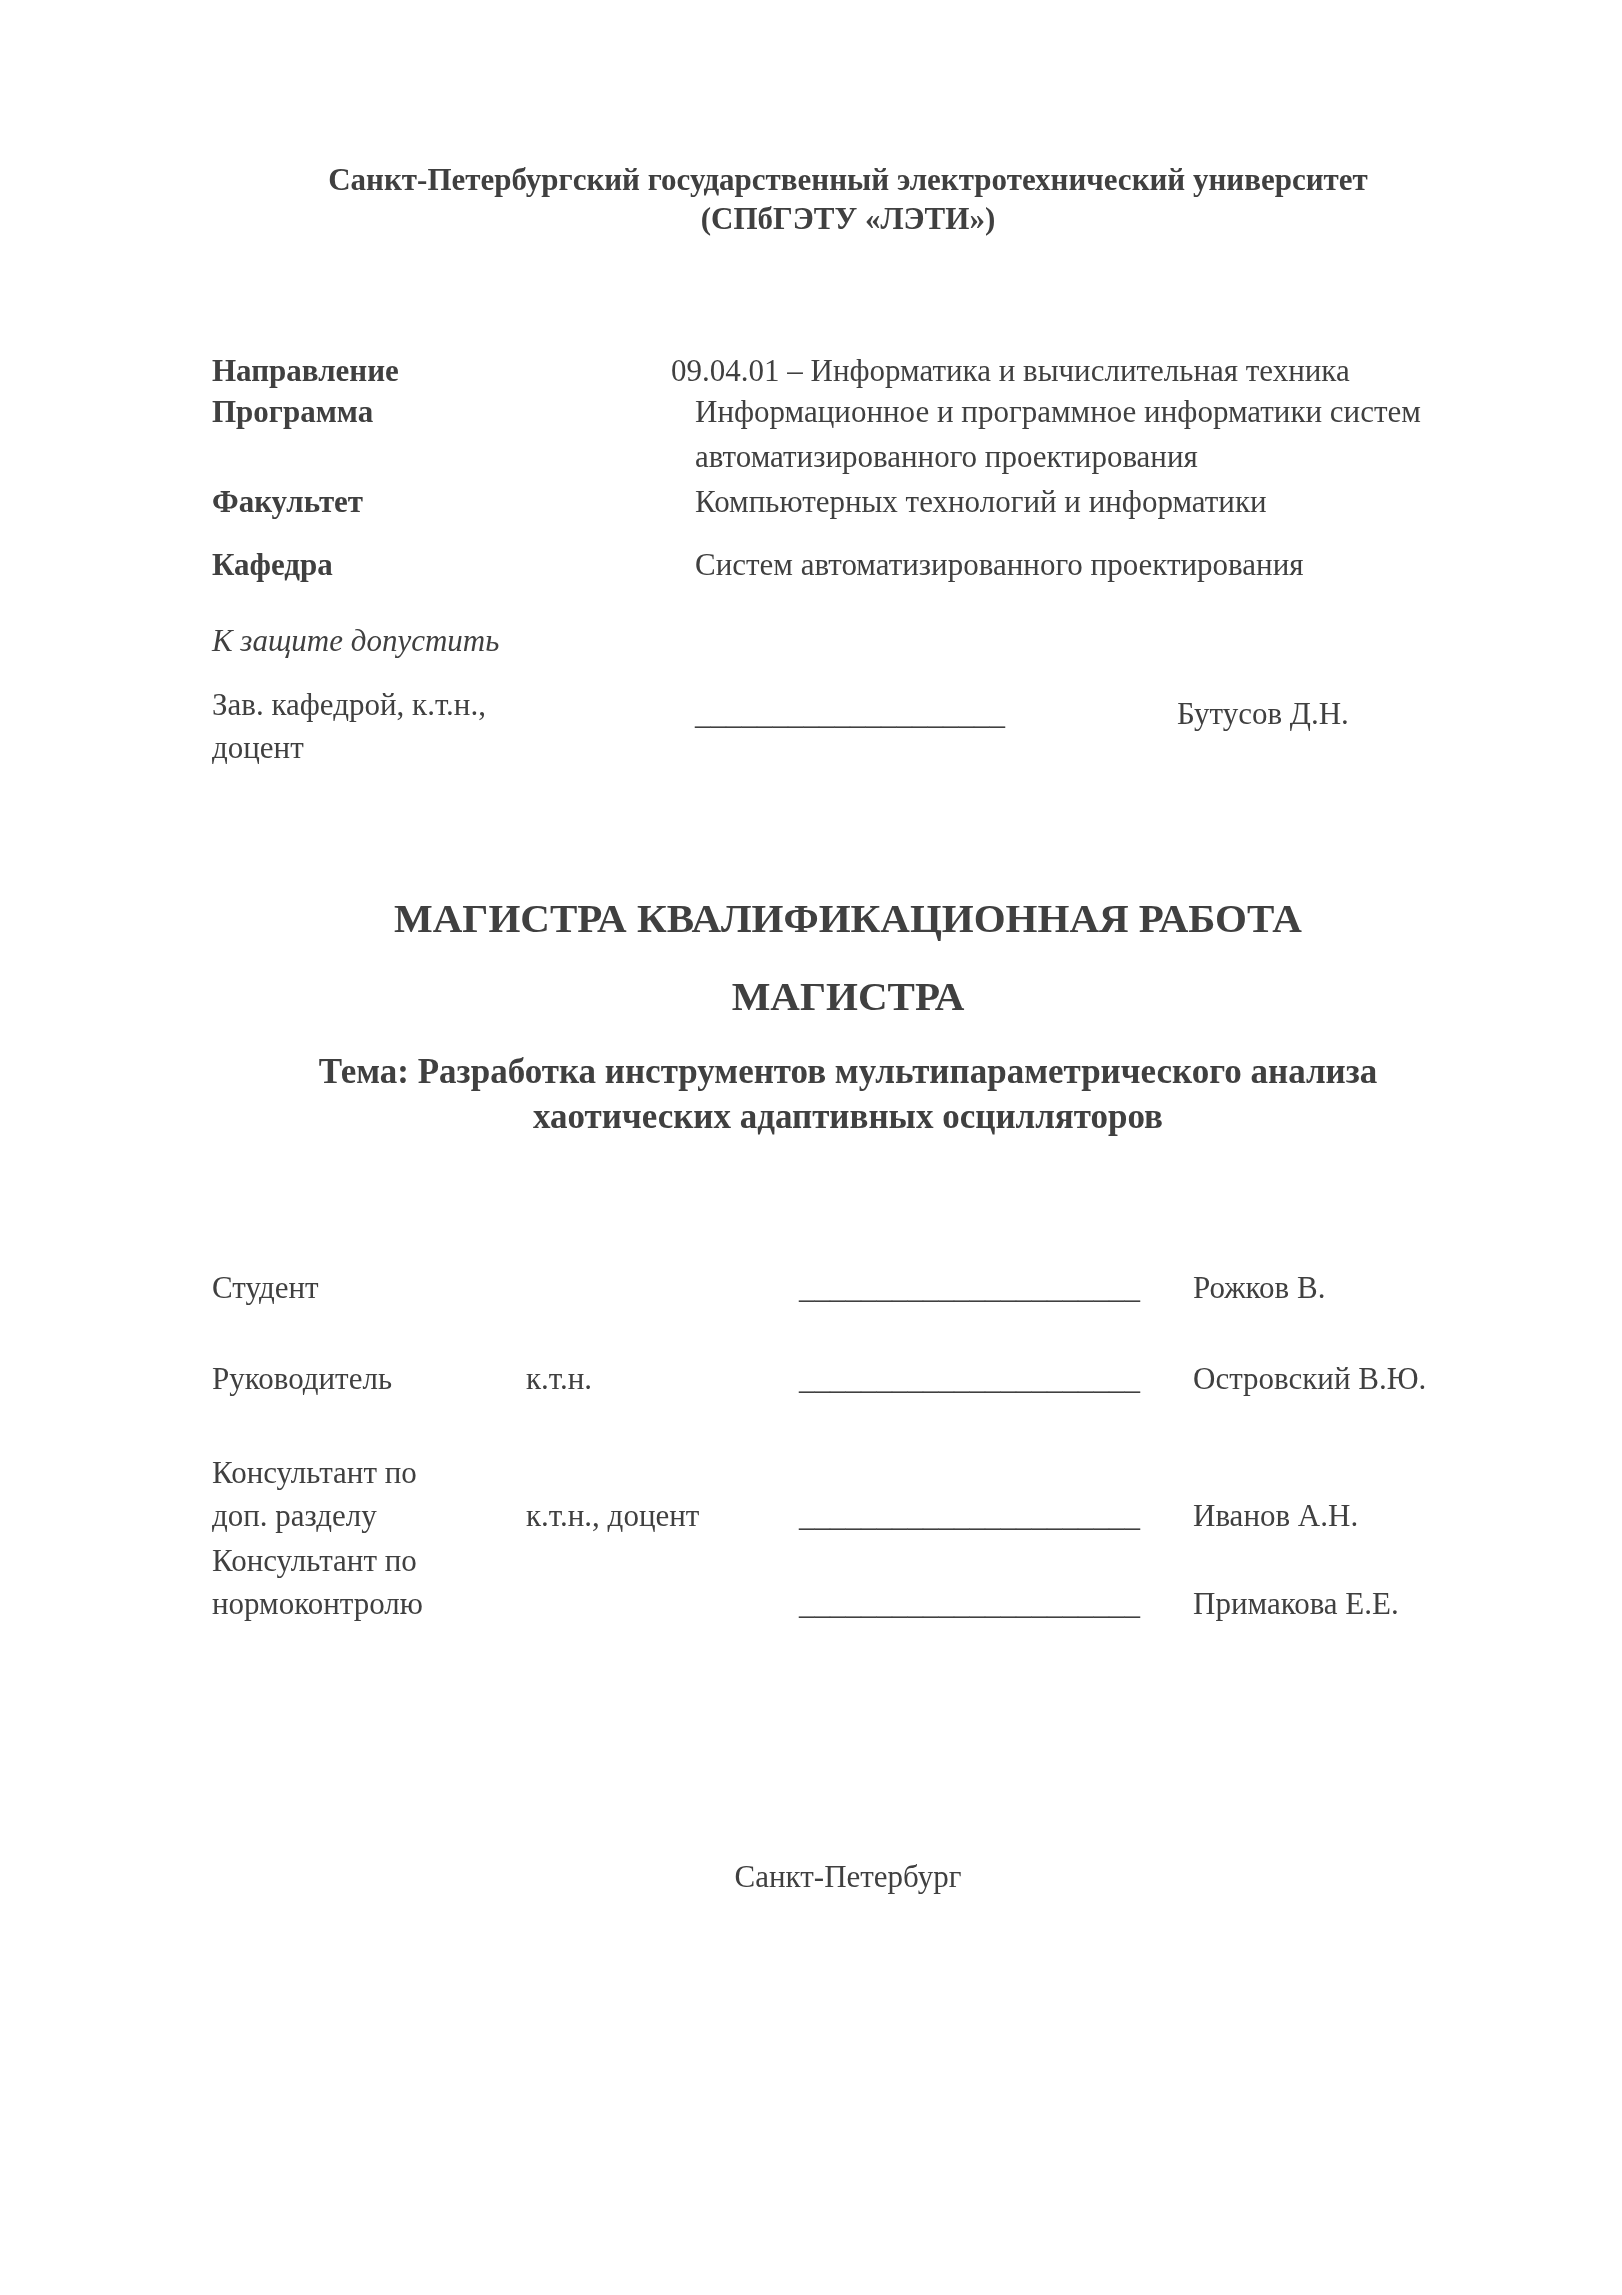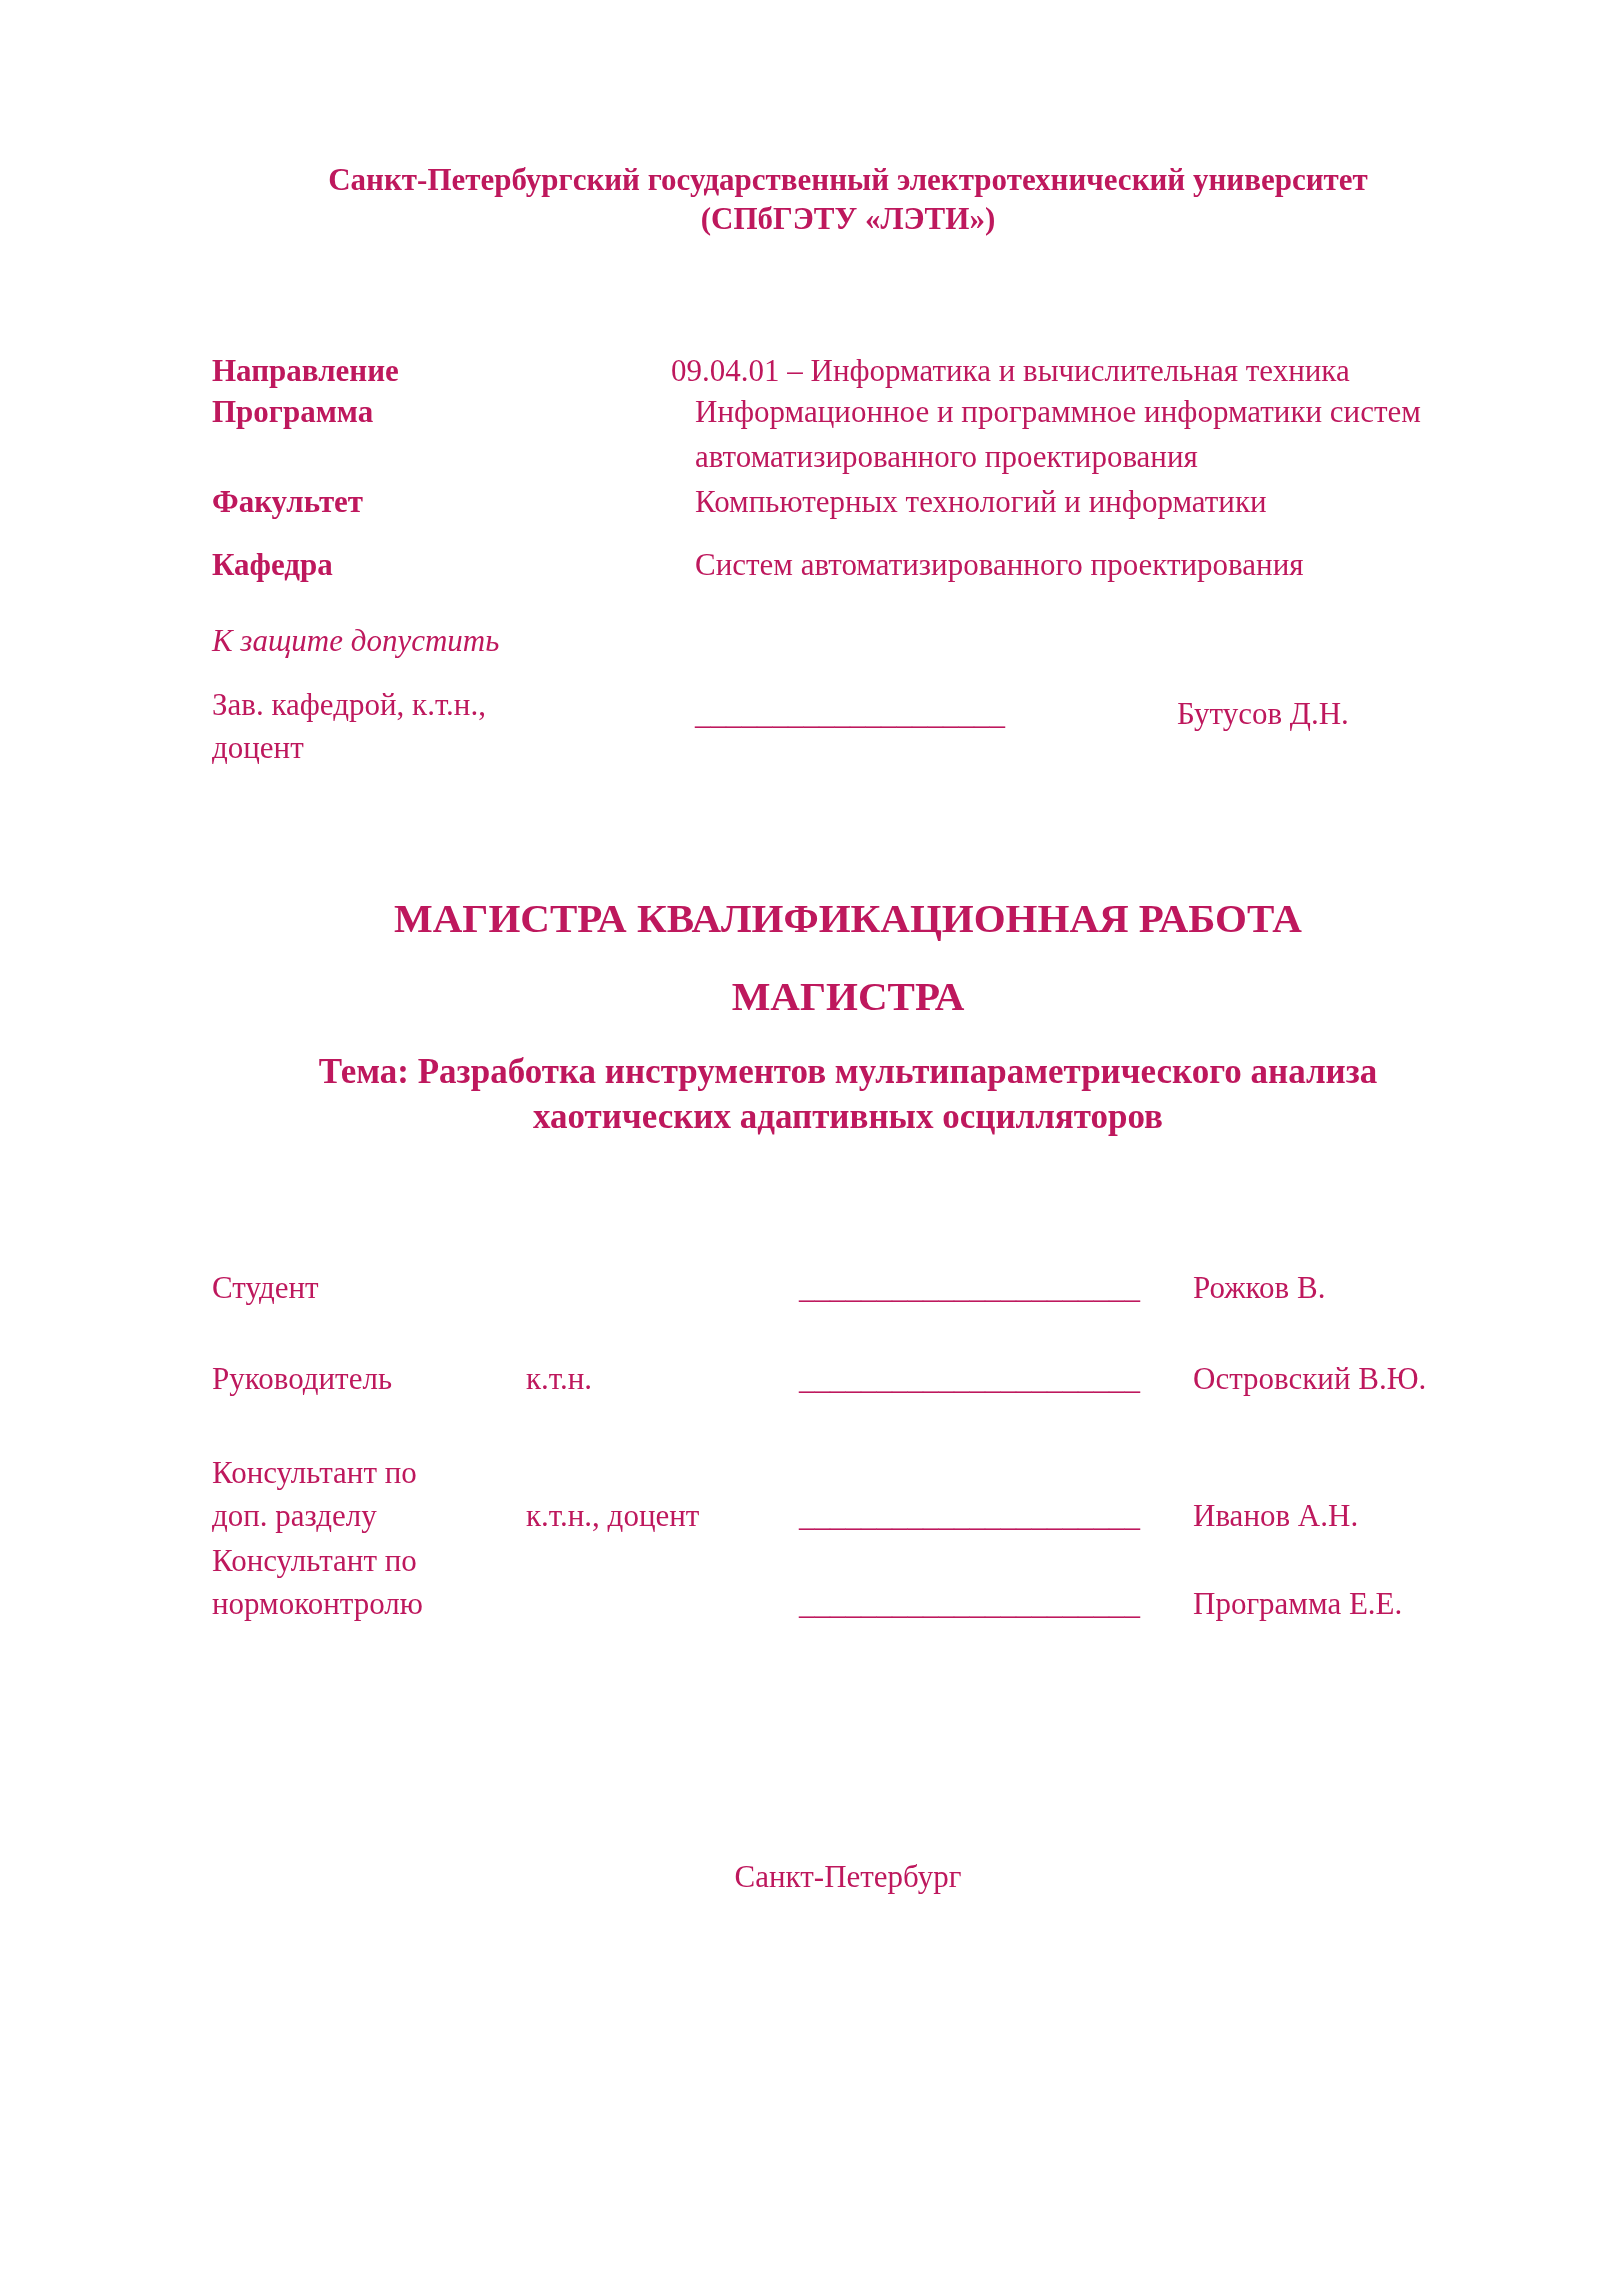--- a/index.html
+++ b/index.html
@@ -5,21 +5,21 @@
   html, body {
     margin: 0;
     padding: 0;
     background: #ffffff;
   }
   .page {
     position: relative;
     width: 1623px;
     height: 1899px;
     background: #ffffff;
-    color: #be185d;
+    color: #404040;
     font-family: "Liberation Serif", "DejaVu Serif", serif;
     overflow: hidden;
   }
   .content {
     position: absolute;
     left: 212px;
     top: 0;
     width: 1272px;
     height: 100%;
   }
@@ -164,21 +164,21 @@
 доп. разделу</span>
       <span class="qual">к.т.н., доцент</span>
       <span class="line">______________________</span>
       <span class="name">Иванов А.Н.</span>
     </div>
 
     <div class="abs sig-row sig-consultant2">
       <span class="role ml">Консультант по
 нормоконтролю</span>
       <span class="line">______________________</span>
-      <span class="name">Программа Е.Е.</span>
+      <span class="name">Примакова Е.Е.</span>
     </div>
 
     <div class="abs footer-city">Санкт-Петербург</div>
     <div class="abs footer-year">2024</div>
 
   </div>
 </div>
 
 
 </body></html>

